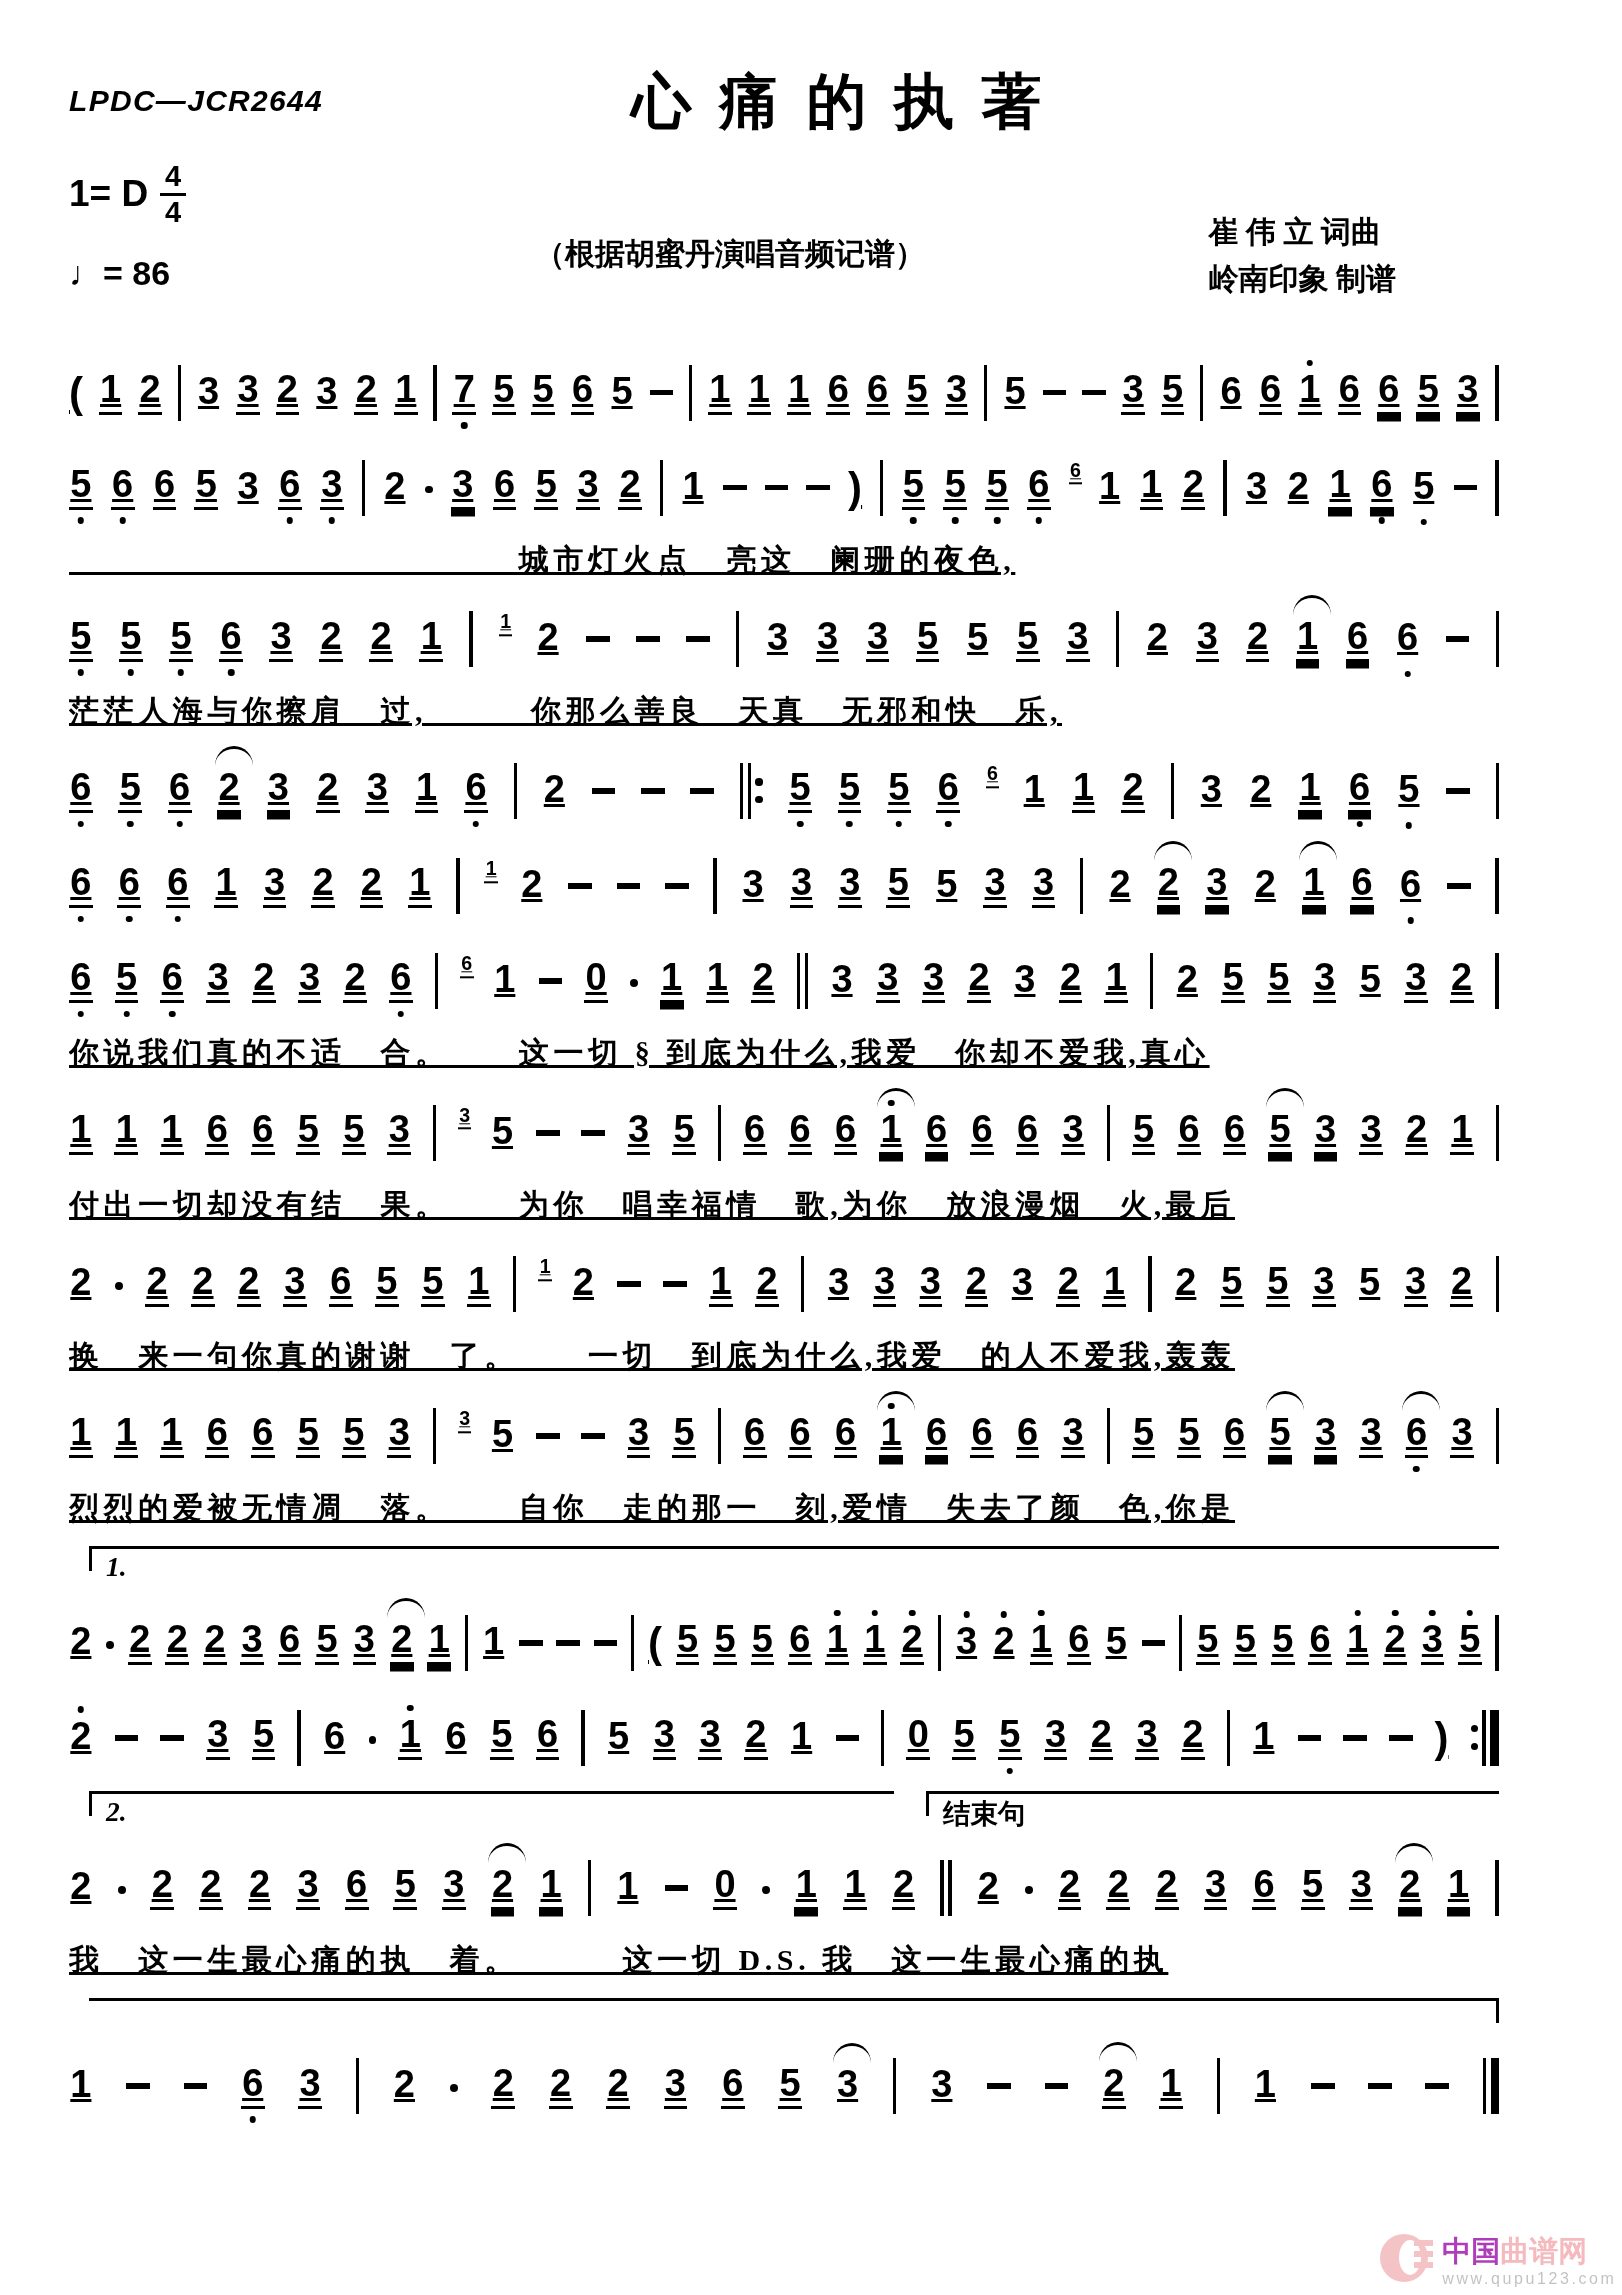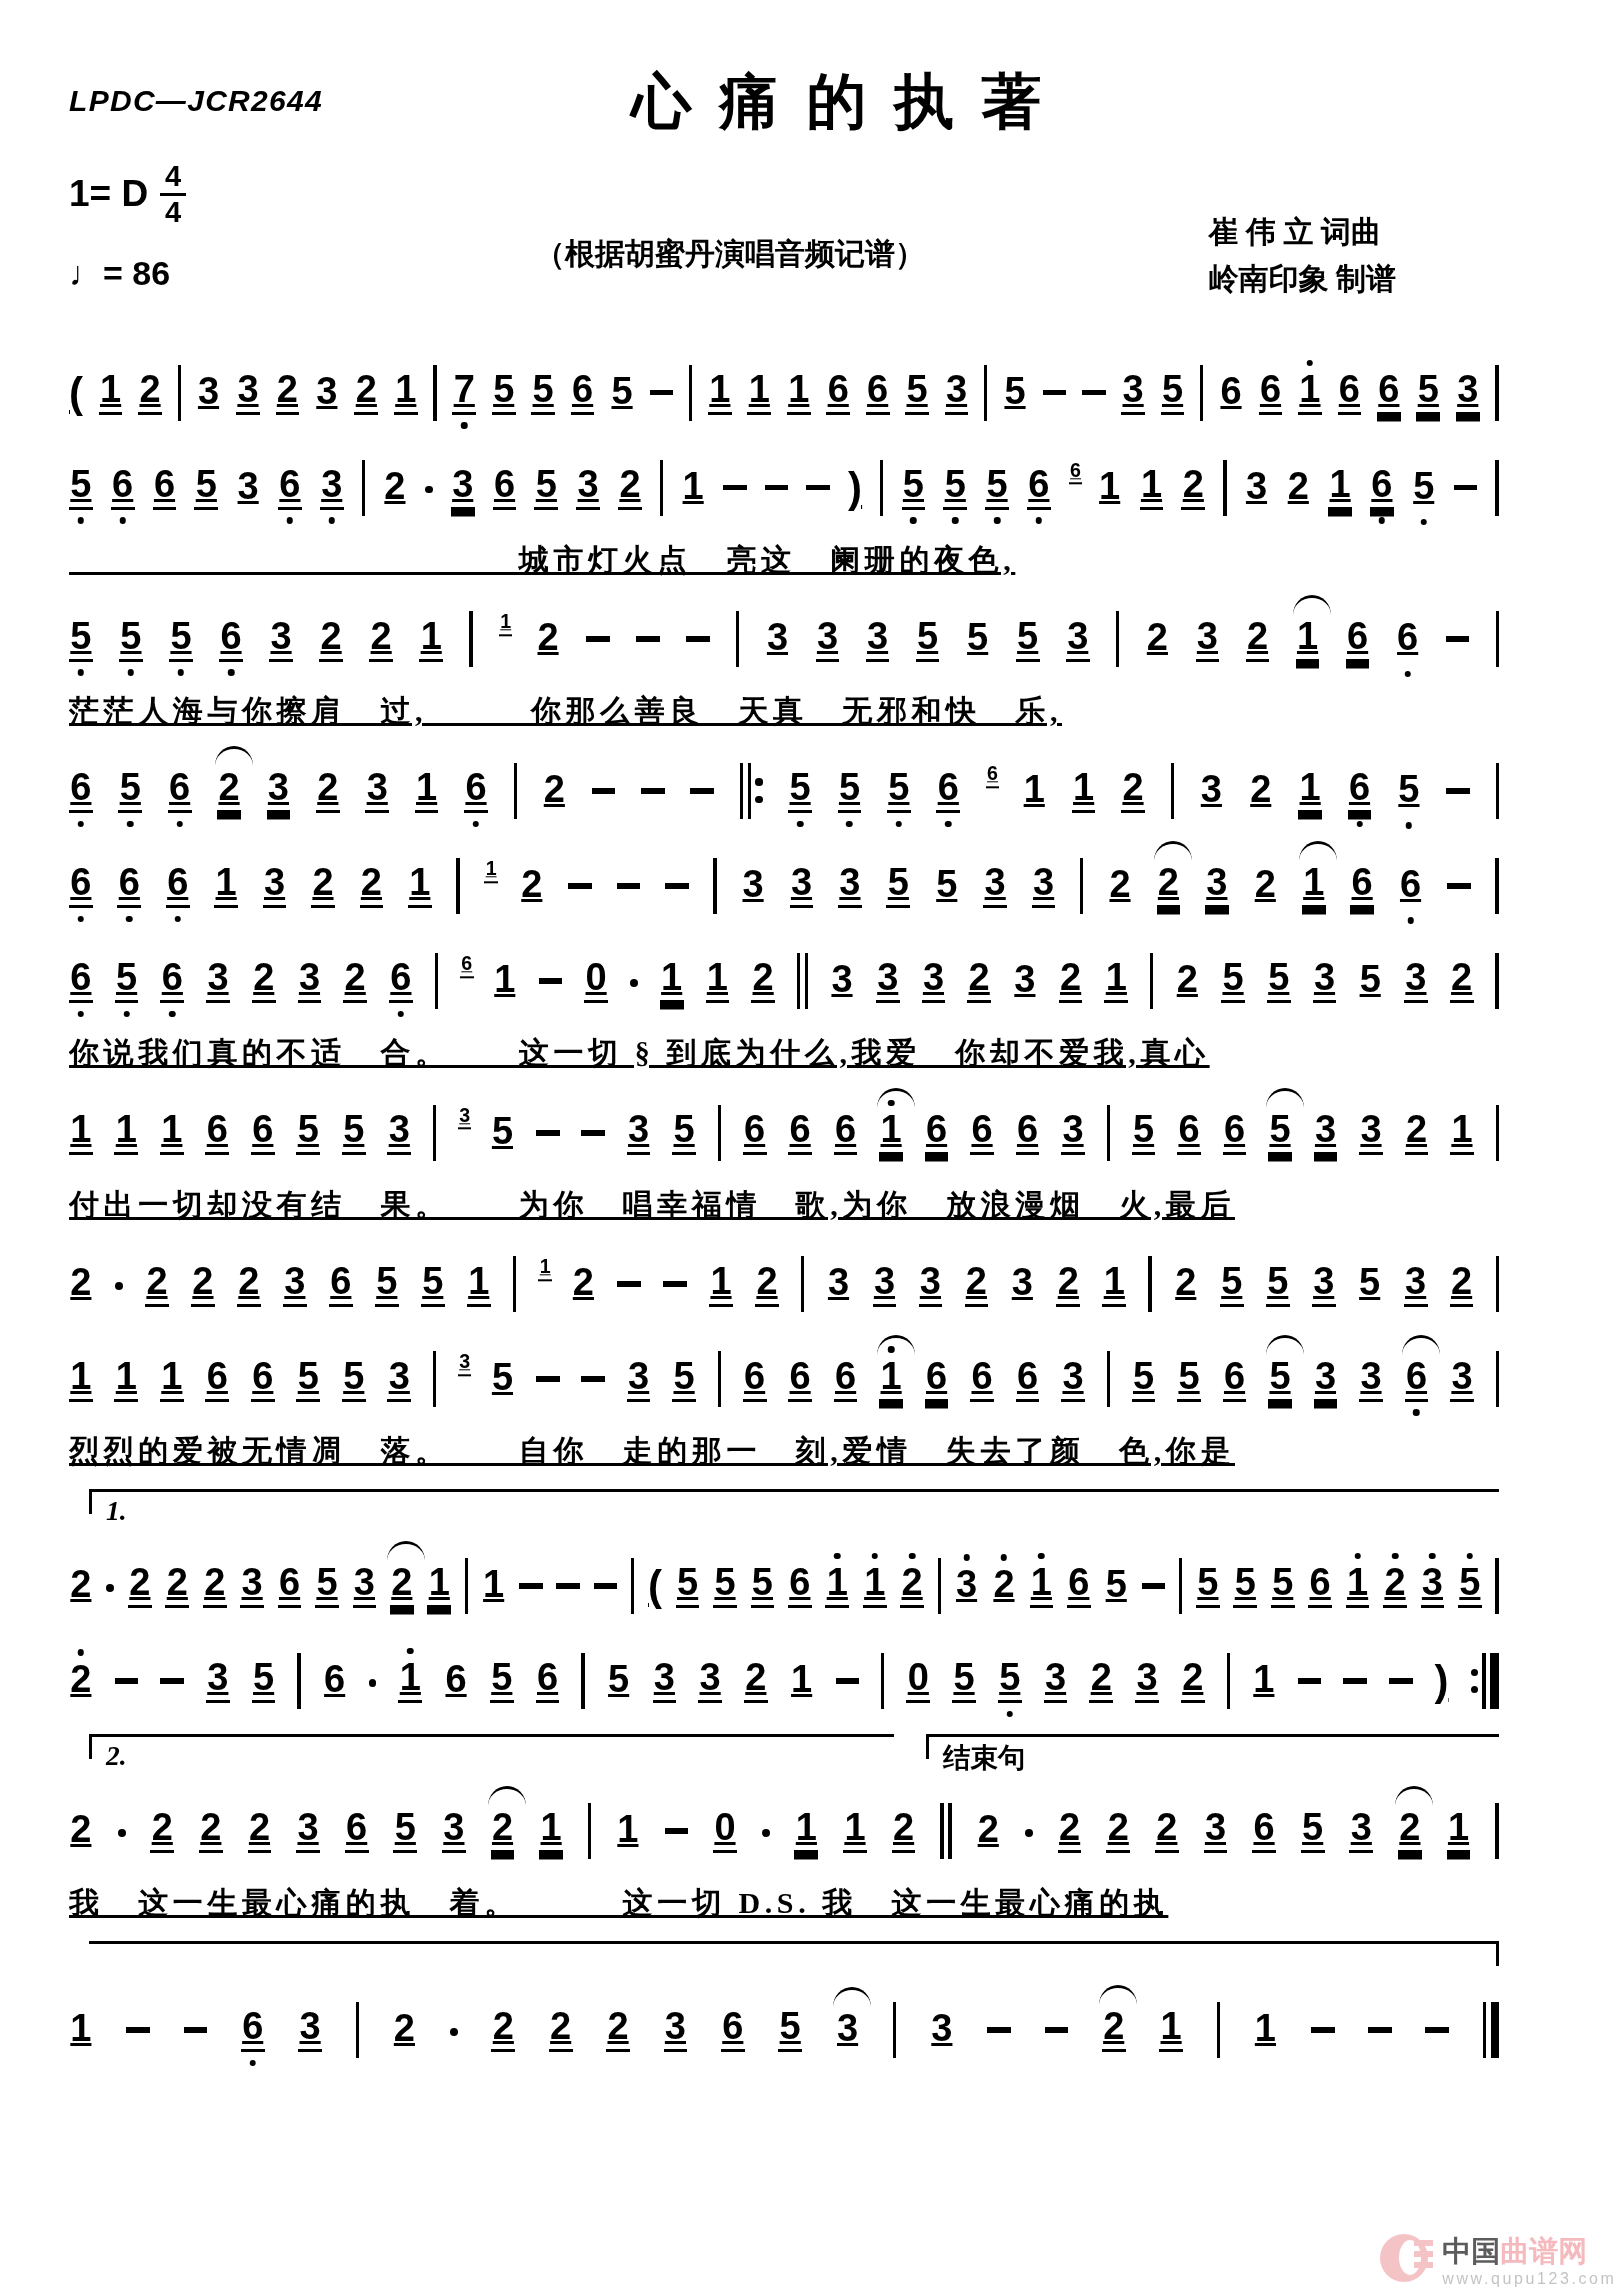--- a/index.html
+++ b/index.html
@@ -54,21 +54,21 @@
            font-family:"Liberation Serif", serif;}
   .watermark{ position:absolute; right:6.5px; bottom:5.2px; display:flex; align-items:center; gap:6.5px; opacity:.85;}
   .wm-logo{ position:relative; width:56px; height:56px;}
   .wm-circle{ position:absolute; left:0; top:0; width:48px; height:48px; border-radius:50%; background:#f3b9bd;}
   .wm-circle::after{ content:""; position:absolute; left:19.6px; top:6.5px; width:22px; height:35px;
                      border-radius:50%; background:#fff;}
   .wm-bars{ position:absolute; left:34px; top:6.5px; display:flex; flex-direction:column; gap:5.2px;}
   .wm-bars i{ width:19.6px; height:5.9px; background:#f3b9bd;}
   .wm-text{ line-height:1.1;}
   .wm-site{ font-size:29px; font-weight:bold; font-family:"Liberation Serif", serif; white-space:nowrap;}
-  .wm-site .cn{ color:#404040;} .wm-site .qp{ color:#f3aeb3;}
+  .wm-site .cn{ color:#a21caf;} .wm-site .qp{ color:#f3aeb3;}
   .wm-url{ font-size:16px; color:#b9b9b9; letter-spacing:2.6px; margin-top:2.6px;}
 </style>
 </head>
 <body>
 
 <div class="page">
   <div class="content">
     <div class="header">
       <div class="catalog">LPDC—JCR2644</div>
       <div class="title">心痛的执著</div>
@@ -386,20 +386,21 @@
           <span class="barline"></span>
           <span class="note">2</span>
           <span class="note u1">5</span>
           <span class="note u1">5</span>
           <span class="note u1">3</span>
           <span class="note">5</span>
           <span class="note u1">3</span>
           <span class="note u1">2</span>
           <span class="barline"></span>
         </div>
+        <div class="lyric">换　来一句你真的谢谢　了。　　一切　到底为什么,我爱　的人不爱我,轰轰</div>
         <div class="system">
           <span class="note u1">1</span>
           <span class="note u1">1</span>
           <span class="note u1">1</span>
           <span class="note u1">6</span>
           <span class="note u1">6</span>
           <span class="note u1">5</span>
           <span class="note u1">5</span>
           <span class="note u1">3</span>
           <span class="barline"></span>

